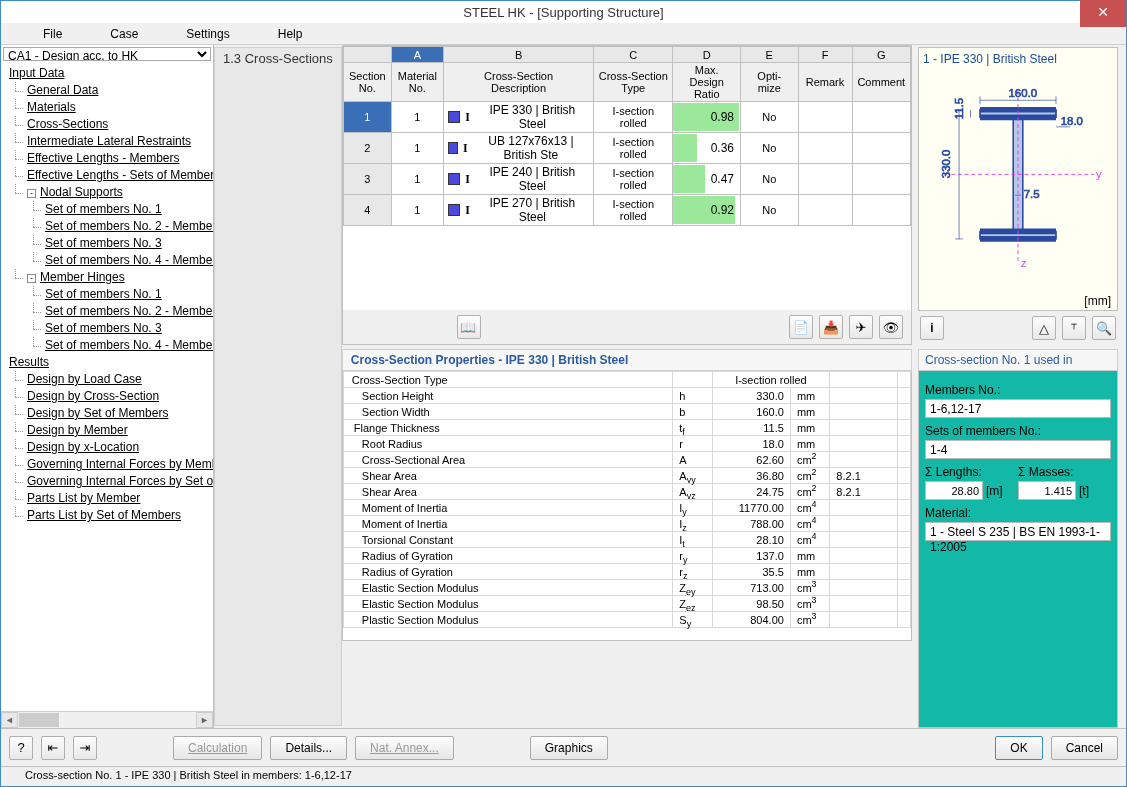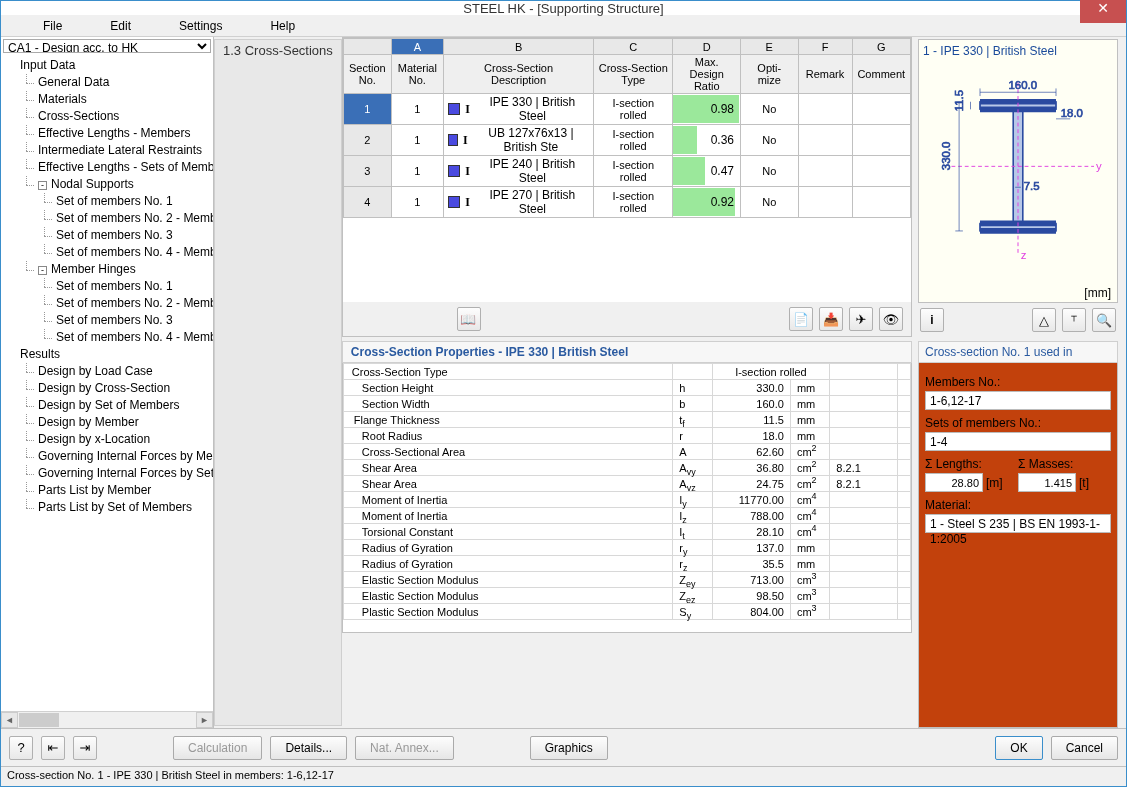--- a/index.html
+++ b/index.html
@@ -1,26 +1,26 @@
 <!DOCTYPE html>
 <html><head>
 <meta charset="utf-8">
 <style>
 * { box-sizing: border-box; font-family: "Segoe UI", Tahoma, sans-serif; font-size: 12px; }
 body { margin: 0; background: #fff; overflow: hidden; }
 .window { width: 1127px; height: 787px; display: flex; flex-direction: column; background: #f0f0f0; border: 1px solid #3a8ecb; }
-.titlebar { height: 14px; background: #fff; display: flex; align-items: center; position: relative; justify-content: center; }
+.titlebar { height: 22px; background: #fff; display: flex; align-items: center; position: relative; justify-content: center; }
 .titlebar .title { position: absolute; left: 50%; transform: translateX(-50%); color: #333; font-size: 13px; }
 .titlebar .close { margin-left: auto; width: 46px; height: 30px; background: #c75050; display: flex; align-items: center; justify-content: center; color: #fff; font-size: 14px; }
 .menubar { height: 22px; background: #f0f0f0; display: flex; align-items: center; padding: 0 6px; gap: 4px; border-bottom: 1px solid #d0d0d0; }
 .menubar span { padding: 2px 8px; margin-left: 28px; }
 .content { flex: 1; display: flex; min-height: 0; }
 .sidebar { width: 213px; border-right: 1px solid #c0c0c0; display: flex; flex-direction: column; background: #fff; }
 .sidebar select { margin: 2px; height: 14px; border: 1px solid #aaa; background: #fff; font-size: 12px; }
-.tree { flex: 1; overflow: auto; padding: 2px 11px; }
+.tree { flex: 1; overflow: auto; padding: 2px 0; text-decoration: underline; }
 .tree div { white-space: nowrap; padding: 1px 0 1px 8px; cursor: default; line-height: 15px; }
 .tree .l1 { padding-left: 8px; }
 .tree .l2 { padding-left: 26px; position: relative; }
 .tree .l2::before { content: ""; position: absolute; left: 14px; top: 0; bottom: 50%; border-left: 1px dotted #999; }
 .tree .l2::after { content: ""; position: absolute; left: 14px; top: 50%; width: 8px; border-top: 1px dotted #999; }
 .tree .l3 { padding-left: 44px; position: relative; }
 .tree .l3::before { content: ""; position: absolute; left: 32px; top: 0; bottom: 50%; border-left: 1px dotted #999; }
 .tree .l3::after { content: ""; position: absolute; left: 32px; top: 50%; width: 8px; border-top: 1px dotted #999; }
 .tree .exp { position: relative; }
 .tree .exp .box { display: inline-block; width: 9px; height: 9px; border: 1px solid #888; text-align: center; line-height: 7px; font-size: 9px; margin-right: 4px; background: #fff; }
@@ -57,61 +57,61 @@
 table.props td.pv { width: 80px; text-align: right; }
 table.props td.pu { width: 40px; }
 table.props td.ref { width: 70px; }
 .rightpane { width: 204px; display: flex; flex-direction: column; padding: 2px 4px 0 0; }
 .preview { border: 1px solid #c0c0c0; background: #fffff4; height: 264px; padding: 4px; position: relative; font-size: 11px; }
 .preview .label { color: #1a4a9a; }
 .preview svg { width: 100%; height: 230px; }
 .preview .mm { position: absolute; bottom: 2px; right: 6px; text-align: right; }
 .rp-toolbar { height: 34px; display: flex; align-items: center; gap: 6px; padding: 0 2px; }
 .info-title { padding: 3px 6px; color: #2a5aa0; border: 1px solid #cfcfcf; background: #f7f7f7; margin-top: 4px; }
-.info-body { border: 1px solid #c0c0c0; border-top: none; background: #c2410c; padding: 6px; flex: 1; font-size: 11px; }
+.info-body { border: 1px solid #c0c0c0; border-top: none; background: #14b8a6; padding: 6px; flex: 1; font-size: 11px; }
 .info-body .lbl { margin-top: 6px; }
 .info-body .txt { background: #fff; border: 1px solid #bbb; padding: 2px 4px; margin-top: 2px; height: 19px; line-height: 15px; }
 .info-body .row2 { display: flex; margin-top: 6px; }
 .info-body .row2 > div { flex: 1; }
 .info-body .numbox { display: flex; align-items: center; gap: 3px; margin-top: 2px; }
 .info-body .numbox input { width: 58px; text-align: right; border: 1px solid #bbb; padding: 2px 3px; background: #fff; height: 19px; font-size: 11px; }
 .bottombar { height: 38px; border-top: 1px solid #c0c0c0; display: flex; align-items: center; padding: 0 8px; gap: 8px; background: #f0f0f0; }
 .bottombar .spacer { flex: 1; }
 .btn { height: 24px; padding: 0 14px; border: 1px solid #aaa; background: linear-gradient(#fdfdfd,#e6e6e6); border-radius: 2px; font-size: 12px; }
-.btn:disabled { color: #999; }
+.btn:disabled { color: #999; text-decoration: underline; }
 .btn.primary { border: 1px solid #3a8ecb; }
-.statusbar { height: 20px; border-top: 1px solid #c0c0c0; padding: 2px 6px; font-size: 11px; background: #f0f0f0; }
+.statusbar { height: 20px; border-top: 1px solid #c0c0c0; padding: 2px 24px; font-size: 11px; background: #f0f0f0; }
 sup, sub { font-size: 9px; line-height: 0; }
 .two-col { display: flex; gap: 6px; flex: 1; min-height: 0; }
 .two-col .left-main { flex: 1; display: flex; flex-direction: column; min-width: 0; }
 </style>
 </head>
 <body>
 
 <div class="window">
   <div class="titlebar">
     <span class="title">STEEL HK - [Supporting Structure]</span>
     <div class="close">✕</div>
   </div>
   <div class="menubar">
     <span>File</span>
-    <span>Edit</span>
+    <span>Case</span>
     <span>Settings</span>
     <span>Help</span>
   </div>
   <div class="content">
     <div class="sidebar">
       <select><option>CA1 - Design acc. to HK</option></select>
       <div class="tree" id="tree">
           <div class="l1">Input Data</div>
           <div class="l2">General Data</div>
           <div class="l2">Materials</div>
           <div class="l2">Cross-Sections</div>
+          <div class="l2">Intermediate Lateral Restraints</div>
           <div class="l2">Effective Lengths - Members</div>
-          <div class="l2">Intermediate Lateral Restraints</div>
           <div class="l2">Effective Lengths - Sets of Members</div>
           <div class="l2 exp"><span class="box">-</span>Nodal Supports</div>
           <div class="l3">Set of members No. 1</div>
           <div class="l3">Set of members No. 2 - Member S</div>
           <div class="l3">Set of members No. 3</div>
           <div class="l3">Set of members No. 4 - Member S</div>
           <div class="l2 exp"><span class="box">-</span>Member Hinges</div>
           <div class="l3">Set of members No. 1</div>
           <div class="l3">Set of members No. 2 - Member S</div>
           <div class="l3">Set of members No. 3</div>

